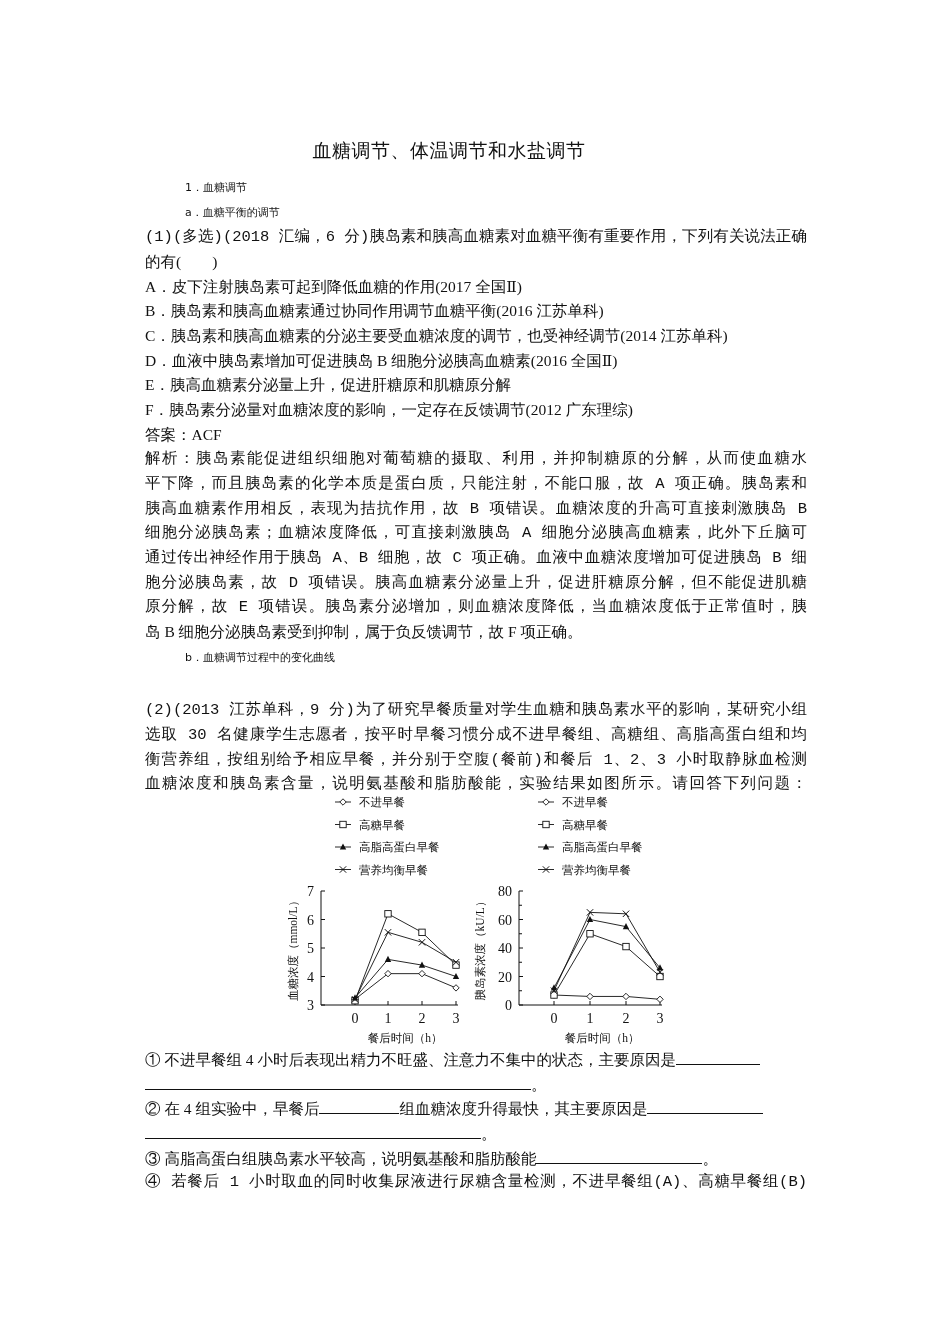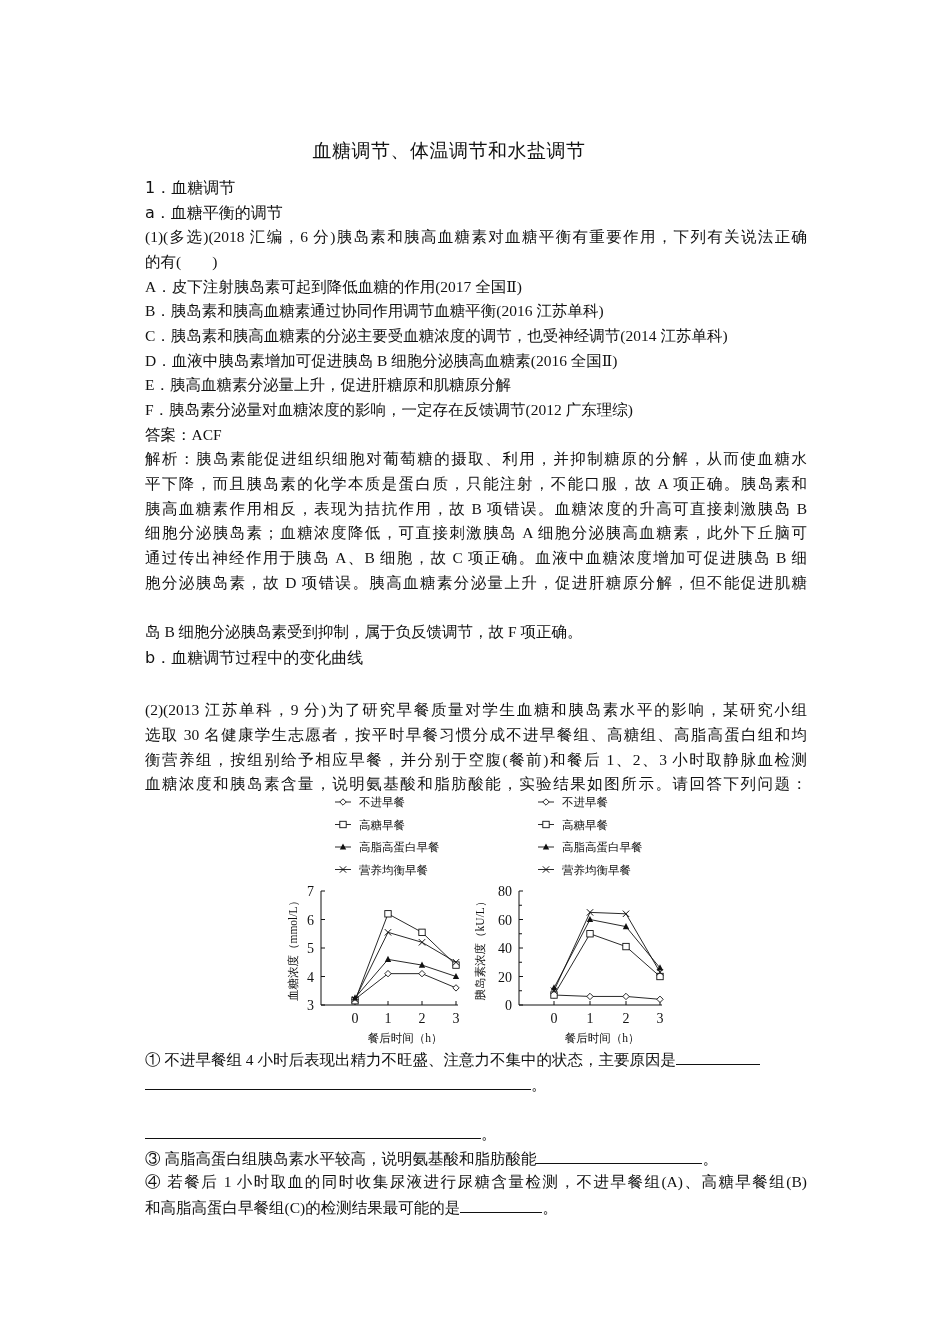--- a/index.html
+++ b/index.html
@@ -7,23 +7,23 @@
   .page { position: absolute; left: 0; top: 0; width: 950px; height: 1344px; }
   .title {
     position: absolute; left: 0; width: 812px; top: 138px; text-align: center;
     font-family: "DejaVu Sans", sans-serif; font-size: 19px; letter-spacing: 0.5px; margin-left: 43px;
   }
   .line {
     position: absolute; left: 145px; width: 662px;
     font-family: "Liberation Serif", "DejaVu Serif", serif; font-size: 15.5px;
     white-space: nowrap; line-height: 20px;
   }
-  .justify { text-align: justify; text-align-last: justify; }
+  .justify { text-align: justify; text-align-last: justify; font-family: Liberation Mono, monospace; }
   .head {
-    font-family: "DejaVu Sans", sans-serif; font-size: 16px;
+    font-family: "DejaVu Sans", sans-serif; font-size: 11px; margin-left: 40px;
   }
   .blank { display: inline-block; border-bottom: 1px solid #111; height: 15px; vertical-align: baseline; }
   .chart { position: absolute; }
   .chart svg text { font-family: "Liberation Serif", serif; }
   .legend-text { font-family: "DejaVu Sans", sans-serif; font-size: 11.5px; }
   .axis-cn { font-family: "DejaVu Sans", sans-serif; font-size: 11.5px; }
 </style>
 </head>
 <body>
 
@@ -44,20 +44,21 @@
   <div class="line" style="top:375px">E．胰高血糖素分泌量上升，促进肝糖原和肌糖原分解</div>
   <div class="line" style="top:400px">F．胰岛素分泌量对血糖浓度的影响，一定存在反馈调节(2012 广东理综)</div>
   <div class="line" style="top:425px">答案：ACF</div>
 
   <div class="line justify" style="top:474px">平下降，而且胰岛素的化学本质是蛋白质，只能注射，不能口服，故 A 项正确。胰岛素和</div>
   <div class="line justify" style="top:449px">解析：胰岛素能促进组织细胞对葡萄糖的摄取、利用，并抑制糖原的分解，从而使血糖水</div>
   <div class="line justify" style="top:499px">胰高血糖素作用相反，表现为拮抗作用，故 B 项错误。血糖浓度的升高可直接刺激胰岛 B</div>
   <div class="line justify" style="top:523px">细胞分泌胰岛素；血糖浓度降低，可直接刺激胰岛 A 细胞分泌胰高血糖素，此外下丘脑可</div>
   <div class="line justify" style="top:548px">通过传出神经作用于胰岛 A、B 细胞，故 C 项正确。血液中血糖浓度增加可促进胰岛 B 细</div>
   <div class="line justify" style="top:573px">胞分泌胰岛素，故 D 项错误。胰高血糖素分泌量上升，促进肝糖原分解，但不能促进肌糖</div>
+  <div class="line justify" style="top:597px">原分解，故 E 项错误。胰岛素分泌增加，则血糖浓度降低，当血糖浓度低于正常值时，胰</div>
   <div class="line" style="top:622px">岛 B 细胞分泌胰岛素受到抑制，属于负反馈调节，故 F 项正确。</div>
 
   <div class="line head" style="top:648px">b．血糖调节过程中的变化曲线</div>
 
   <div class="line justify" style="top:700px">(2)(2013 江苏单科，9 分)为了研究早餐质量对学生血糖和胰岛素水平的影响，某研究小组</div>
   <div class="line justify" style="top:725px">选取 30 名健康学生志愿者，按平时早餐习惯分成不进早餐组、高糖组、高脂高蛋白组和均</div>
   <div class="line justify" style="top:750px">衡营养组，按组别给予相应早餐，并分别于空腹(餐前)和餐后 1、2、3 小时取静脉血检测</div>
   <div class="line justify" style="top:774px">血糖浓度和胰岛素含量，说明氨基酸和脂肪酸能，实验结果如图所示。请回答下列问题：</div>
 
   <div class="chart" style="left:280px; top:790px;">
@@ -200,26 +201,26 @@
       </svg>
   </div>
 
   <div class="line" style="top:1049px">
     <span>① 不进早餐组 4 小时后表现出精力不旺盛、注意力不集中的状态，主要原因是</span><span class="blank" style="width:84px"></span>
   </div>
   <div class="line" style="top:1074px">
     <span class="blank" style="width:386px"></span><span>。</span>
   </div>
 
+  <div class="line" style="top:1098px">
+    <span>② 在 4 组实验中，早餐后</span><span class="blank" style="width:80px"></span><span>组血糖浓度升得最快，其主要原因是</span><span class="blank" style="width:116px"></span>
+  </div>
   <div class="line" style="top:1123px">
     <span class="blank" style="width:336px"></span><span>。</span>
   </div>
 
   <div class="line" style="top:1148px">
     <span>③ 高脂高蛋白组胰岛素水平较高，说明氨基酸和脂肪酸能</span><span class="blank" style="width:166px"></span><span>。</span>
   </div>
 
   <div class="line justify" style="top:1172px">④ 若餐后 1 小时取血的同时收集尿液进行尿糖含量检测，不进早餐组(A)、高糖早餐组(B)</div>
-  <div class="line" style="top:1197px">
-    <span>和高脂高蛋白早餐组(C)的检测结果最可能的是</span><span class="blank" style="width:82px"></span><span>。</span>
-  </div>
 
 </div>
 
 </body></html>

